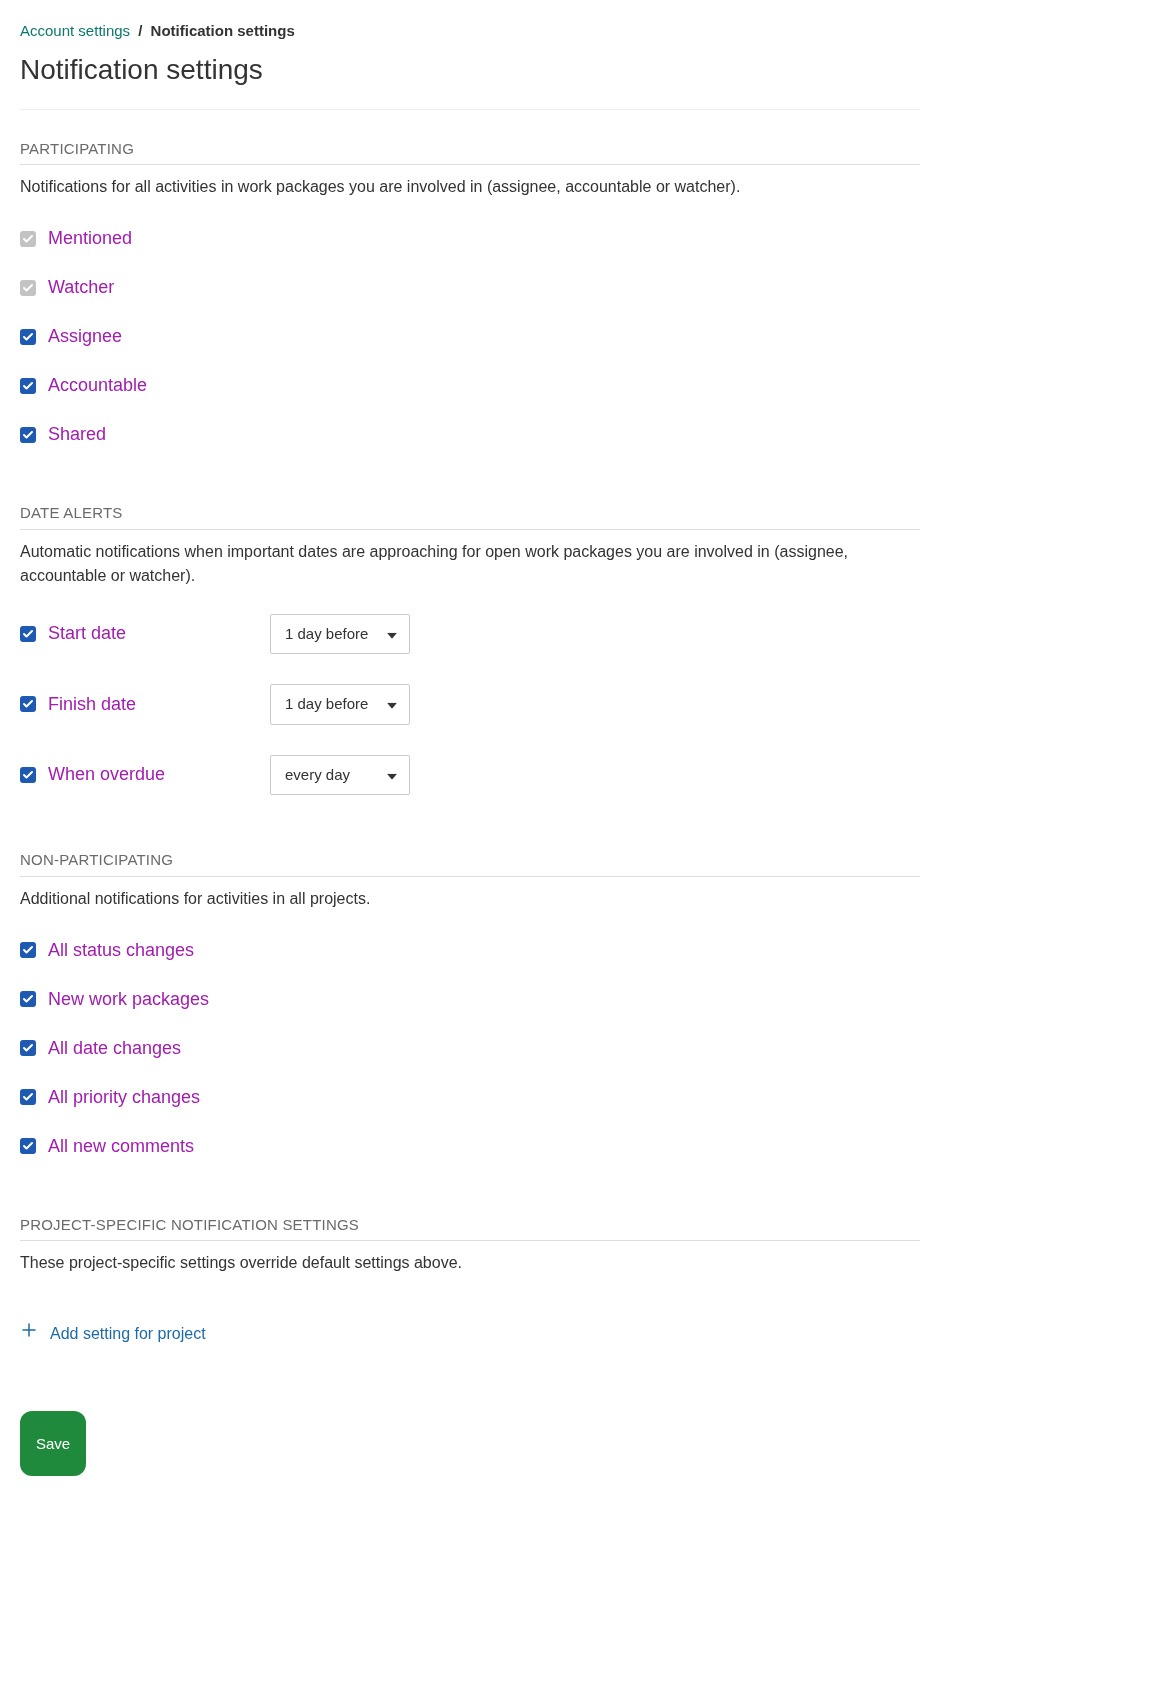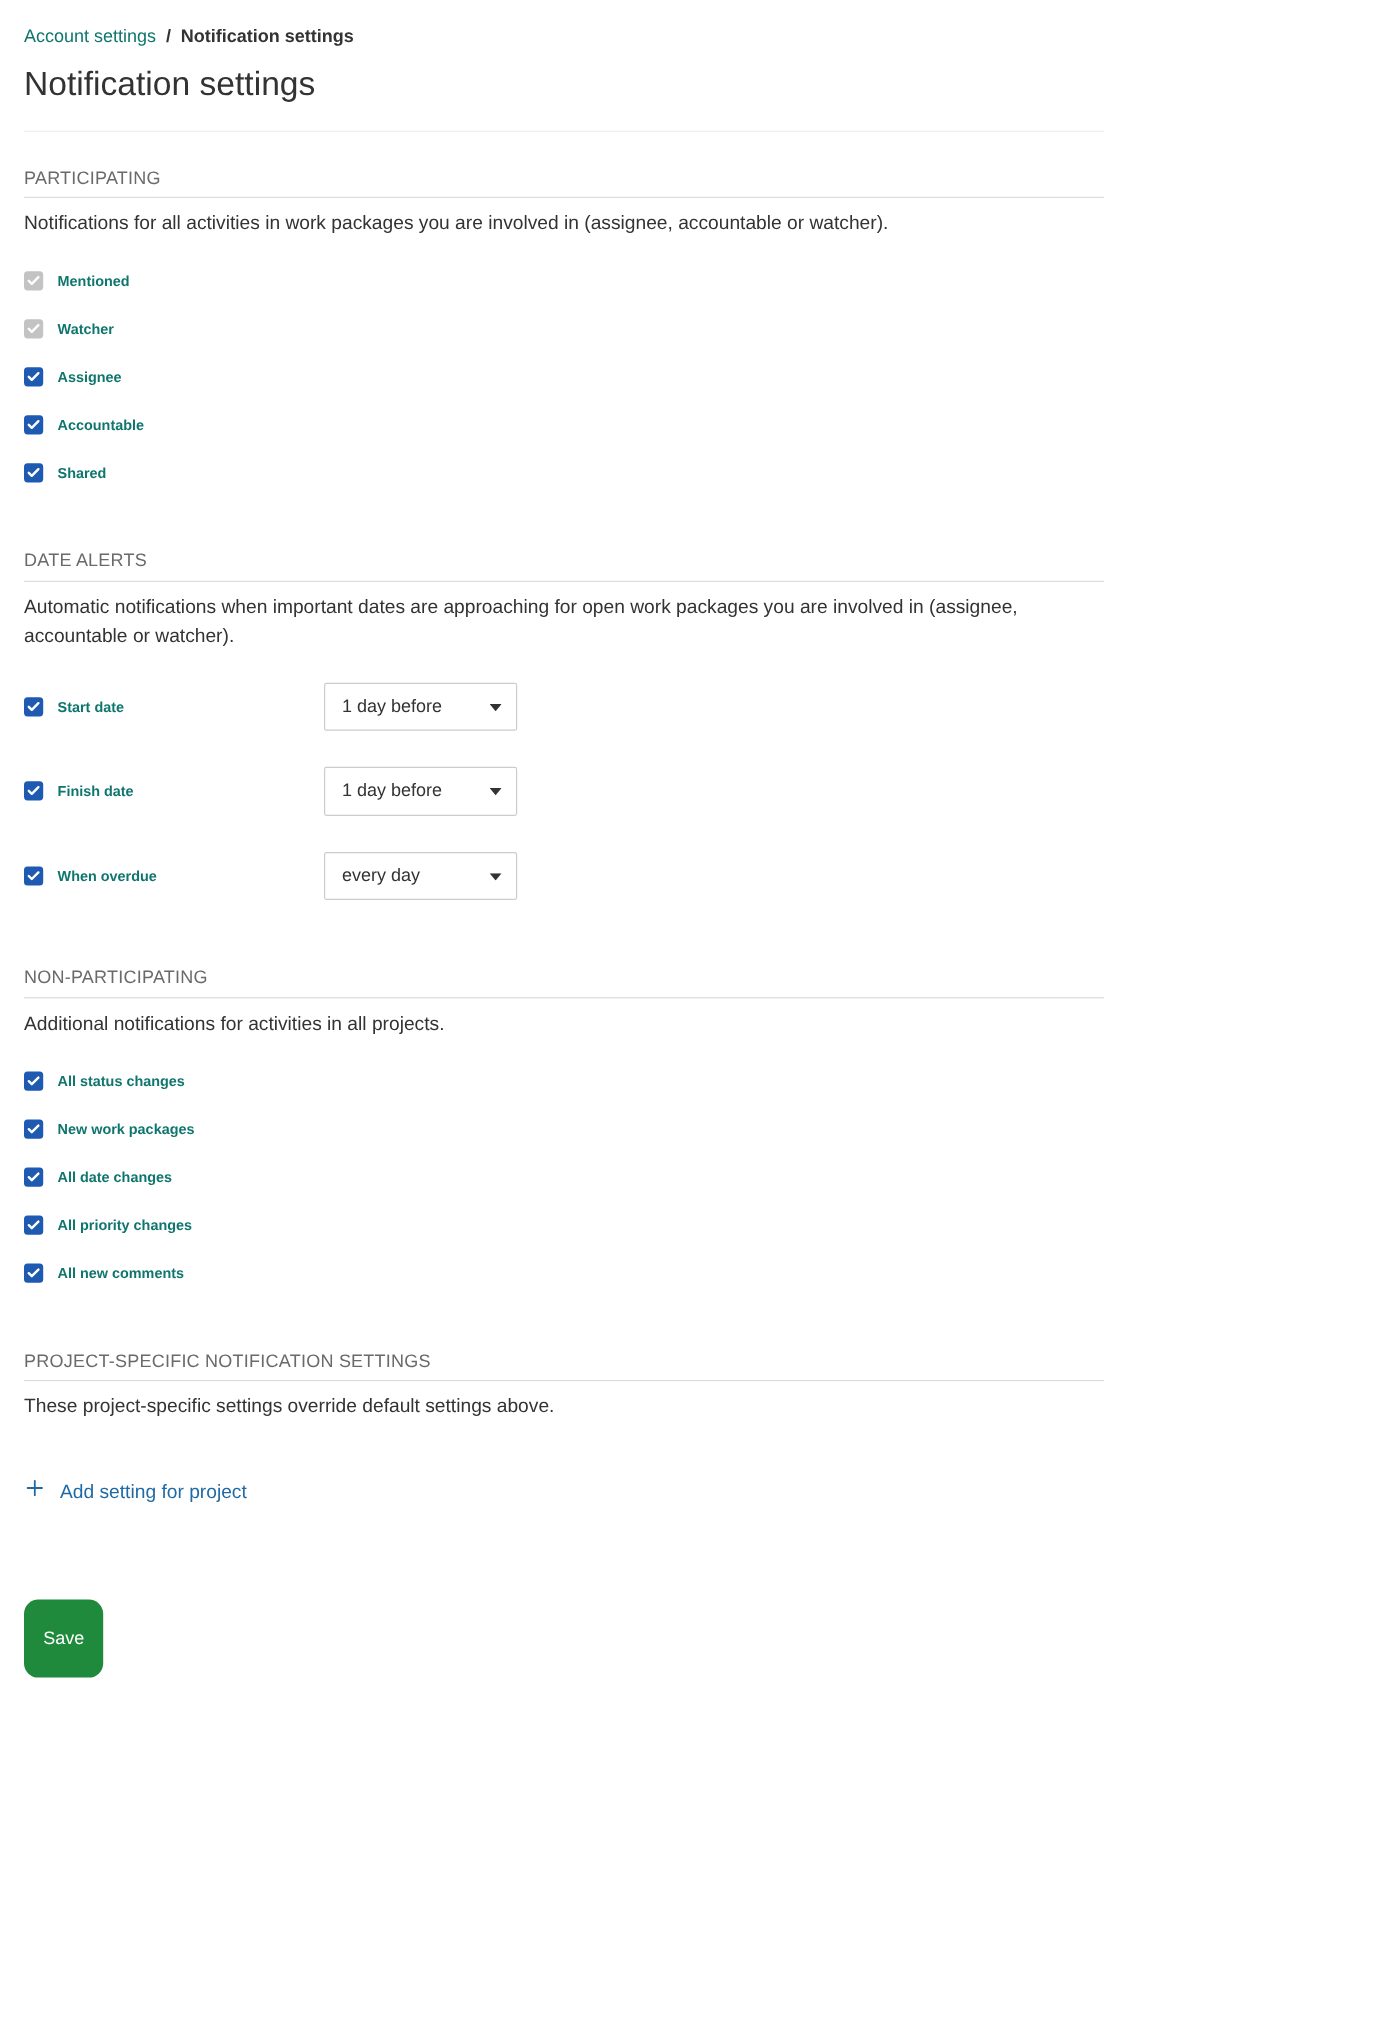--- a/index.html
+++ b/index.html
@@ -85,43 +85,43 @@
     background: #1f5ab2;
   }
   .chk.disabled {
     background: #c3c3c3;
   }
   .chk svg {
     width: 12px;
     height: 12px;
   }
   .chk-label {
-    font-weight: 700;
-    color: #0f766e;
-    font-size: 12px;
+    font-weight: 400;
+    color: #a21caf;
+    font-size: 18px;
     cursor: default;
   }
   .row-with-select {
     display: flex;
     align-items: center;
   }
   .row-with-select .left {
     width: 250px;
     display: flex;
     align-items: center;
     text-align: center;
   }
   .select {
     border: 1px solid #ccc;
     border-radius: 2px;
     padding: 8px 40px 8px 14px;
     font-size: 15px;
     color: #333;
     background: #fff;
-    width: 161px;
+    width: 140px;
     position: relative;
     cursor: pointer;
     display: flex;
     align-items: center;
   }
   .select .caret {
     position: absolute;
     right: 12px;
     top: 50%;
     transform: translateY(-50%);
@@ -331,21 +331,21 @@
       <span class="chk blue">
         <svg viewBox="0 0 24 24" fill="none" stroke="#fff" stroke-width="4" stroke-linecap="round" stroke-linejoin="round">
             <polyline points="20 6 9 17 4 12"></polyline>
           </svg>
       </span>
       <span class="chk-label">All new comments</span>
     </div>
   </section>
 
   
-  <section style="margin-bottom:36px;">
+  <section style="margin-bottom:25px;">
     <div class="section-heading">Project-specific notification settings</div>
     <p class="section-desc">These project-specific settings override default settings above.</p>
 
     <a href="#" class="add-link">
       <span class="plus-icon">
         <svg viewBox="0 0 24 24" fill="none" stroke="#1f6aa5" stroke-width="2" stroke-linecap="round">
             <line x1="12" y1="4" x2="12" y2="20"></line>
             <line x1="4" y1="12" x2="20" y2="12"></line>
           </svg>
       </span>

